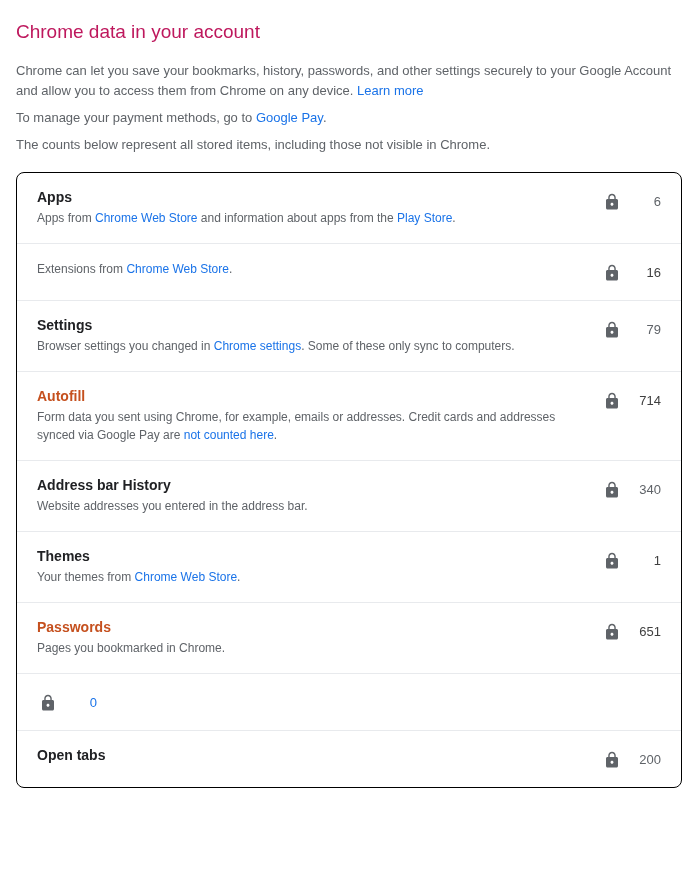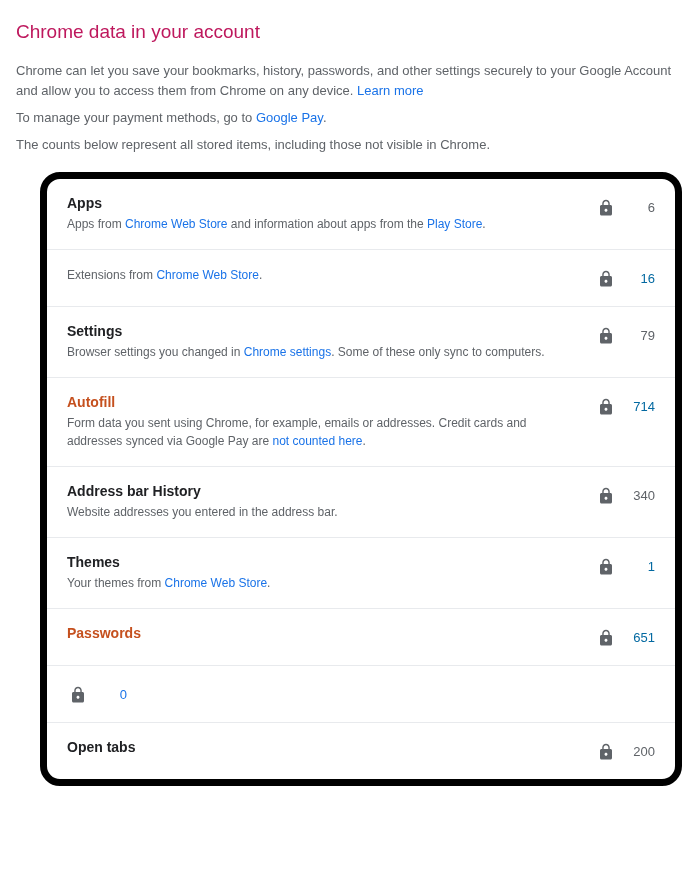--- a/index.html
+++ b/index.html
@@ -25,25 +25,24 @@
       font-size: 13px;
       line-height: 1.6;
       color: #5f6368;
       margin-bottom: 6px;
     }
     a {
       color: #1a73e8;
       text-decoration: none;
     }
     .card {
-      border: 7px solid #000000;
-      border-radius: 20px;
+      border: 1px solid #000000;
+      border-radius: 8px;
       margin-top: 16px;
       overflow: hidden;
-      margin-left: 24px;
     }
     .data-item {
       display: flex;
       align-items: flex-start;
       padding: 16px 20px;
       border-bottom: 1px solid #e8eaed;
       position: relative;
     }
     .data-item:last-child {
       border-bottom: none;
@@ -84,21 +83,21 @@
     .lock-icon svg {
       width: 18px;
       height: 18px;
     }
     .count {
       font-size: 13px;
       color: #5f6368;
       min-width: 28px;
       text-align: right;
     }
-    .count.orange { color: #0369a1; }
+    .count.orange { color: #404040; }
     .count.zero { color: #1a73e8; }
   </style>
 </head>
 <body>
 
 <h1>Chrome data in your account</h1>
 
 <div class="intro-section">
   <p>
     <span>Chrome can let you save your bookmarks, history, passwords, and other settings securely to your Google Account and allow you to access them from Chrome on any device.</span>
@@ -191,20 +190,21 @@
           <svg viewBox="0 0 24 24" fill="currentColor">
     <path d="M18 8h-1V6c0-2.76-2.24-5-5-5S7 3.24 7 6v2H6c-1.1 0-2 .9-2 2v10c0 1.1.9 2 2 2h12c1.1 0 2-.9 2-2V10c0-1.1-.9-2-2-2zm-6 9c-1.1 0-2-.9-2-2s.9-2 2-2 2 .9 2 2-.9 2-2 2zm3.1-9H8.9V6c0-1.71 1.39-3.1 3.1-3.1 1.71 0 3.1 1.39 3.1 3.1v2z"></path>
   </svg>
         </div>
         <div class="count orange">1</div>
       </div>
     </div>
     <div class="data-item">
       <div class="data-item-text">
         <div class="data-item-title orange">Passwords</div>
+        <div class="data-item-desc"><span>Pages you bookmarked in Chrome.</span></div>
       </div>
       <div class="data-item-right">
         <div class="lock-icon">
           <svg viewBox="0 0 24 24" fill="currentColor">
     <path d="M18 8h-1V6c0-2.76-2.24-5-5-5S7 3.24 7 6v2H6c-1.1 0-2 .9-2 2v10c0 1.1.9 2 2 2h12c1.1 0 2-.9 2-2V10c0-1.1-.9-2-2-2zm-6 9c-1.1 0-2-.9-2-2s.9-2 2-2 2 .9 2 2-.9 2-2 2zm3.1-9H8.9V6c0-1.71 1.39-3.1 3.1-3.1 1.71 0 3.1 1.39 3.1 3.1v2z"></path>
   </svg>
         </div>
         <div class="count orange">651</div>
       </div>
     </div>

